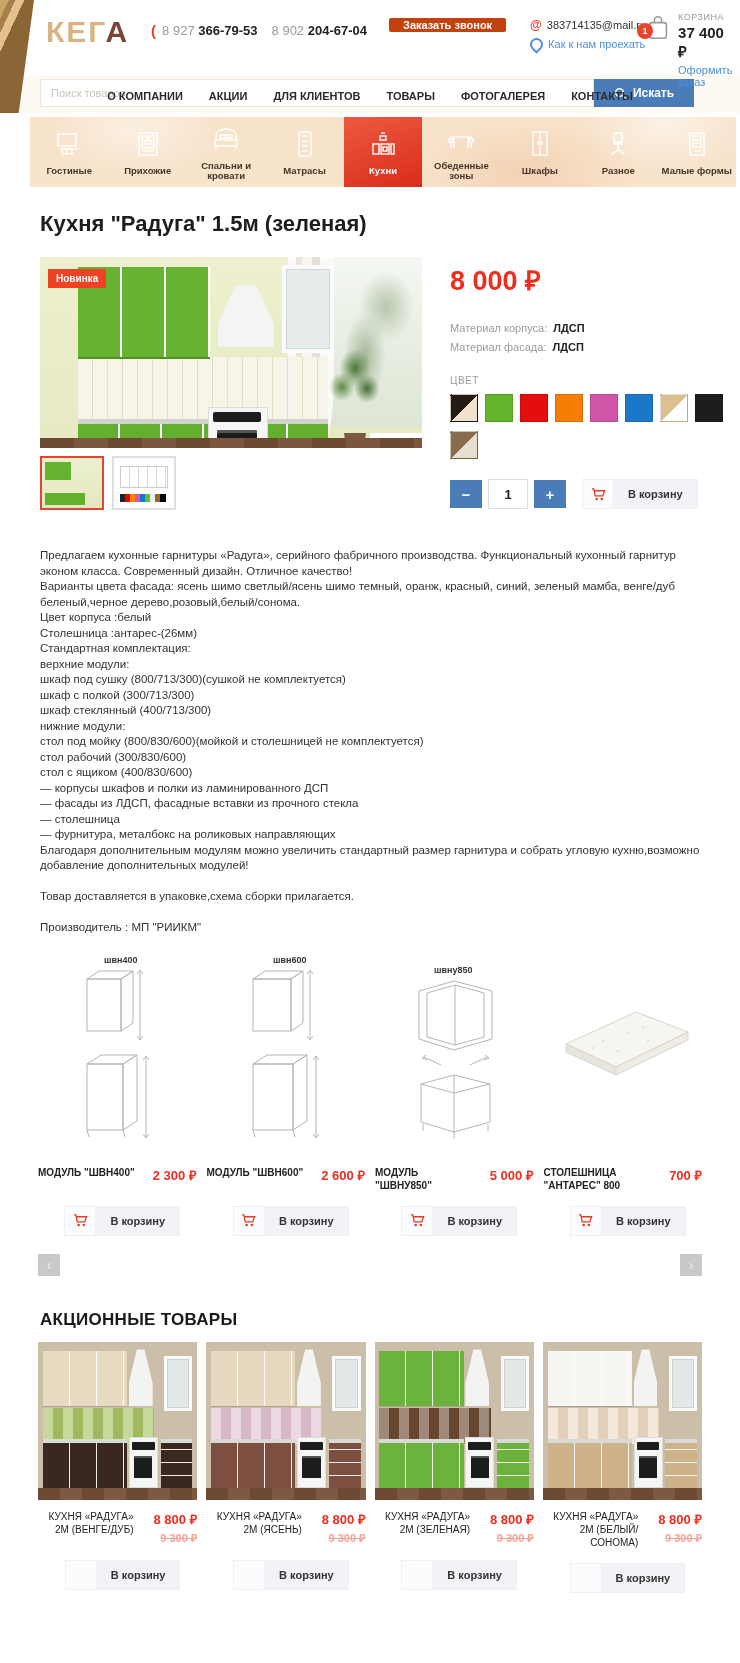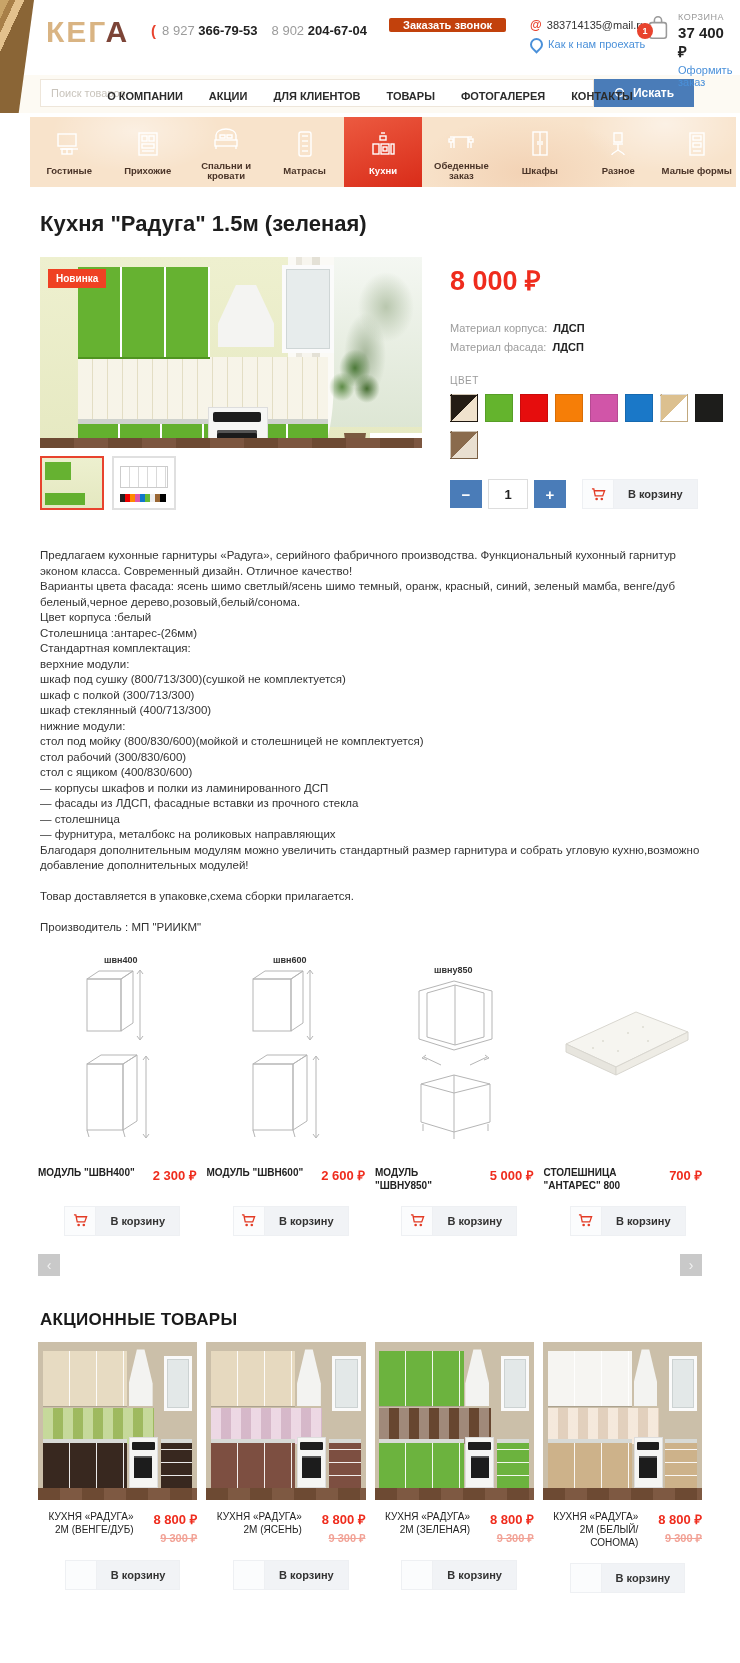--- a/index.html
+++ b/index.html
@@ -279,21 +279,21 @@
     <div class="cat">
       <svg class="cicon" viewBox="0 0 30 30">
           <line x1="4" y1="13" x2="26" y2="13"></line>
           <line x1="8" y1="13" x2="8" y2="24"></line>
           <line x1="22" y1="13" x2="22" y2="24"></line>
           <rect x="3" y="15" width="4" height="3"></rect>
           <line x1="5" y1="18" x2="5" y2="24"></line>
           <rect x="23" y="15" width="4" height="3"></rect>
           <line x1="25" y1="18" x2="25" y2="24"></line>
         </svg>
-      <span class="lbl">Обеденные заказ</span>
+      <span class="lbl">Обеденные зоны</span>
     </div>
     <div class="cat">
       <svg class="cicon" viewBox="0 0 30 30">
           <rect x="8" y="3" width="14" height="23"></rect>
           <line x1="15" y1="3" x2="15" y2="26"></line>
           <line x1="13" y1="12" x2="13" y2="16"></line>
           <line x1="17" y1="12" x2="17" y2="16"></line>
         </svg>
       <span class="lbl">Шкафы</span>
     </div>

